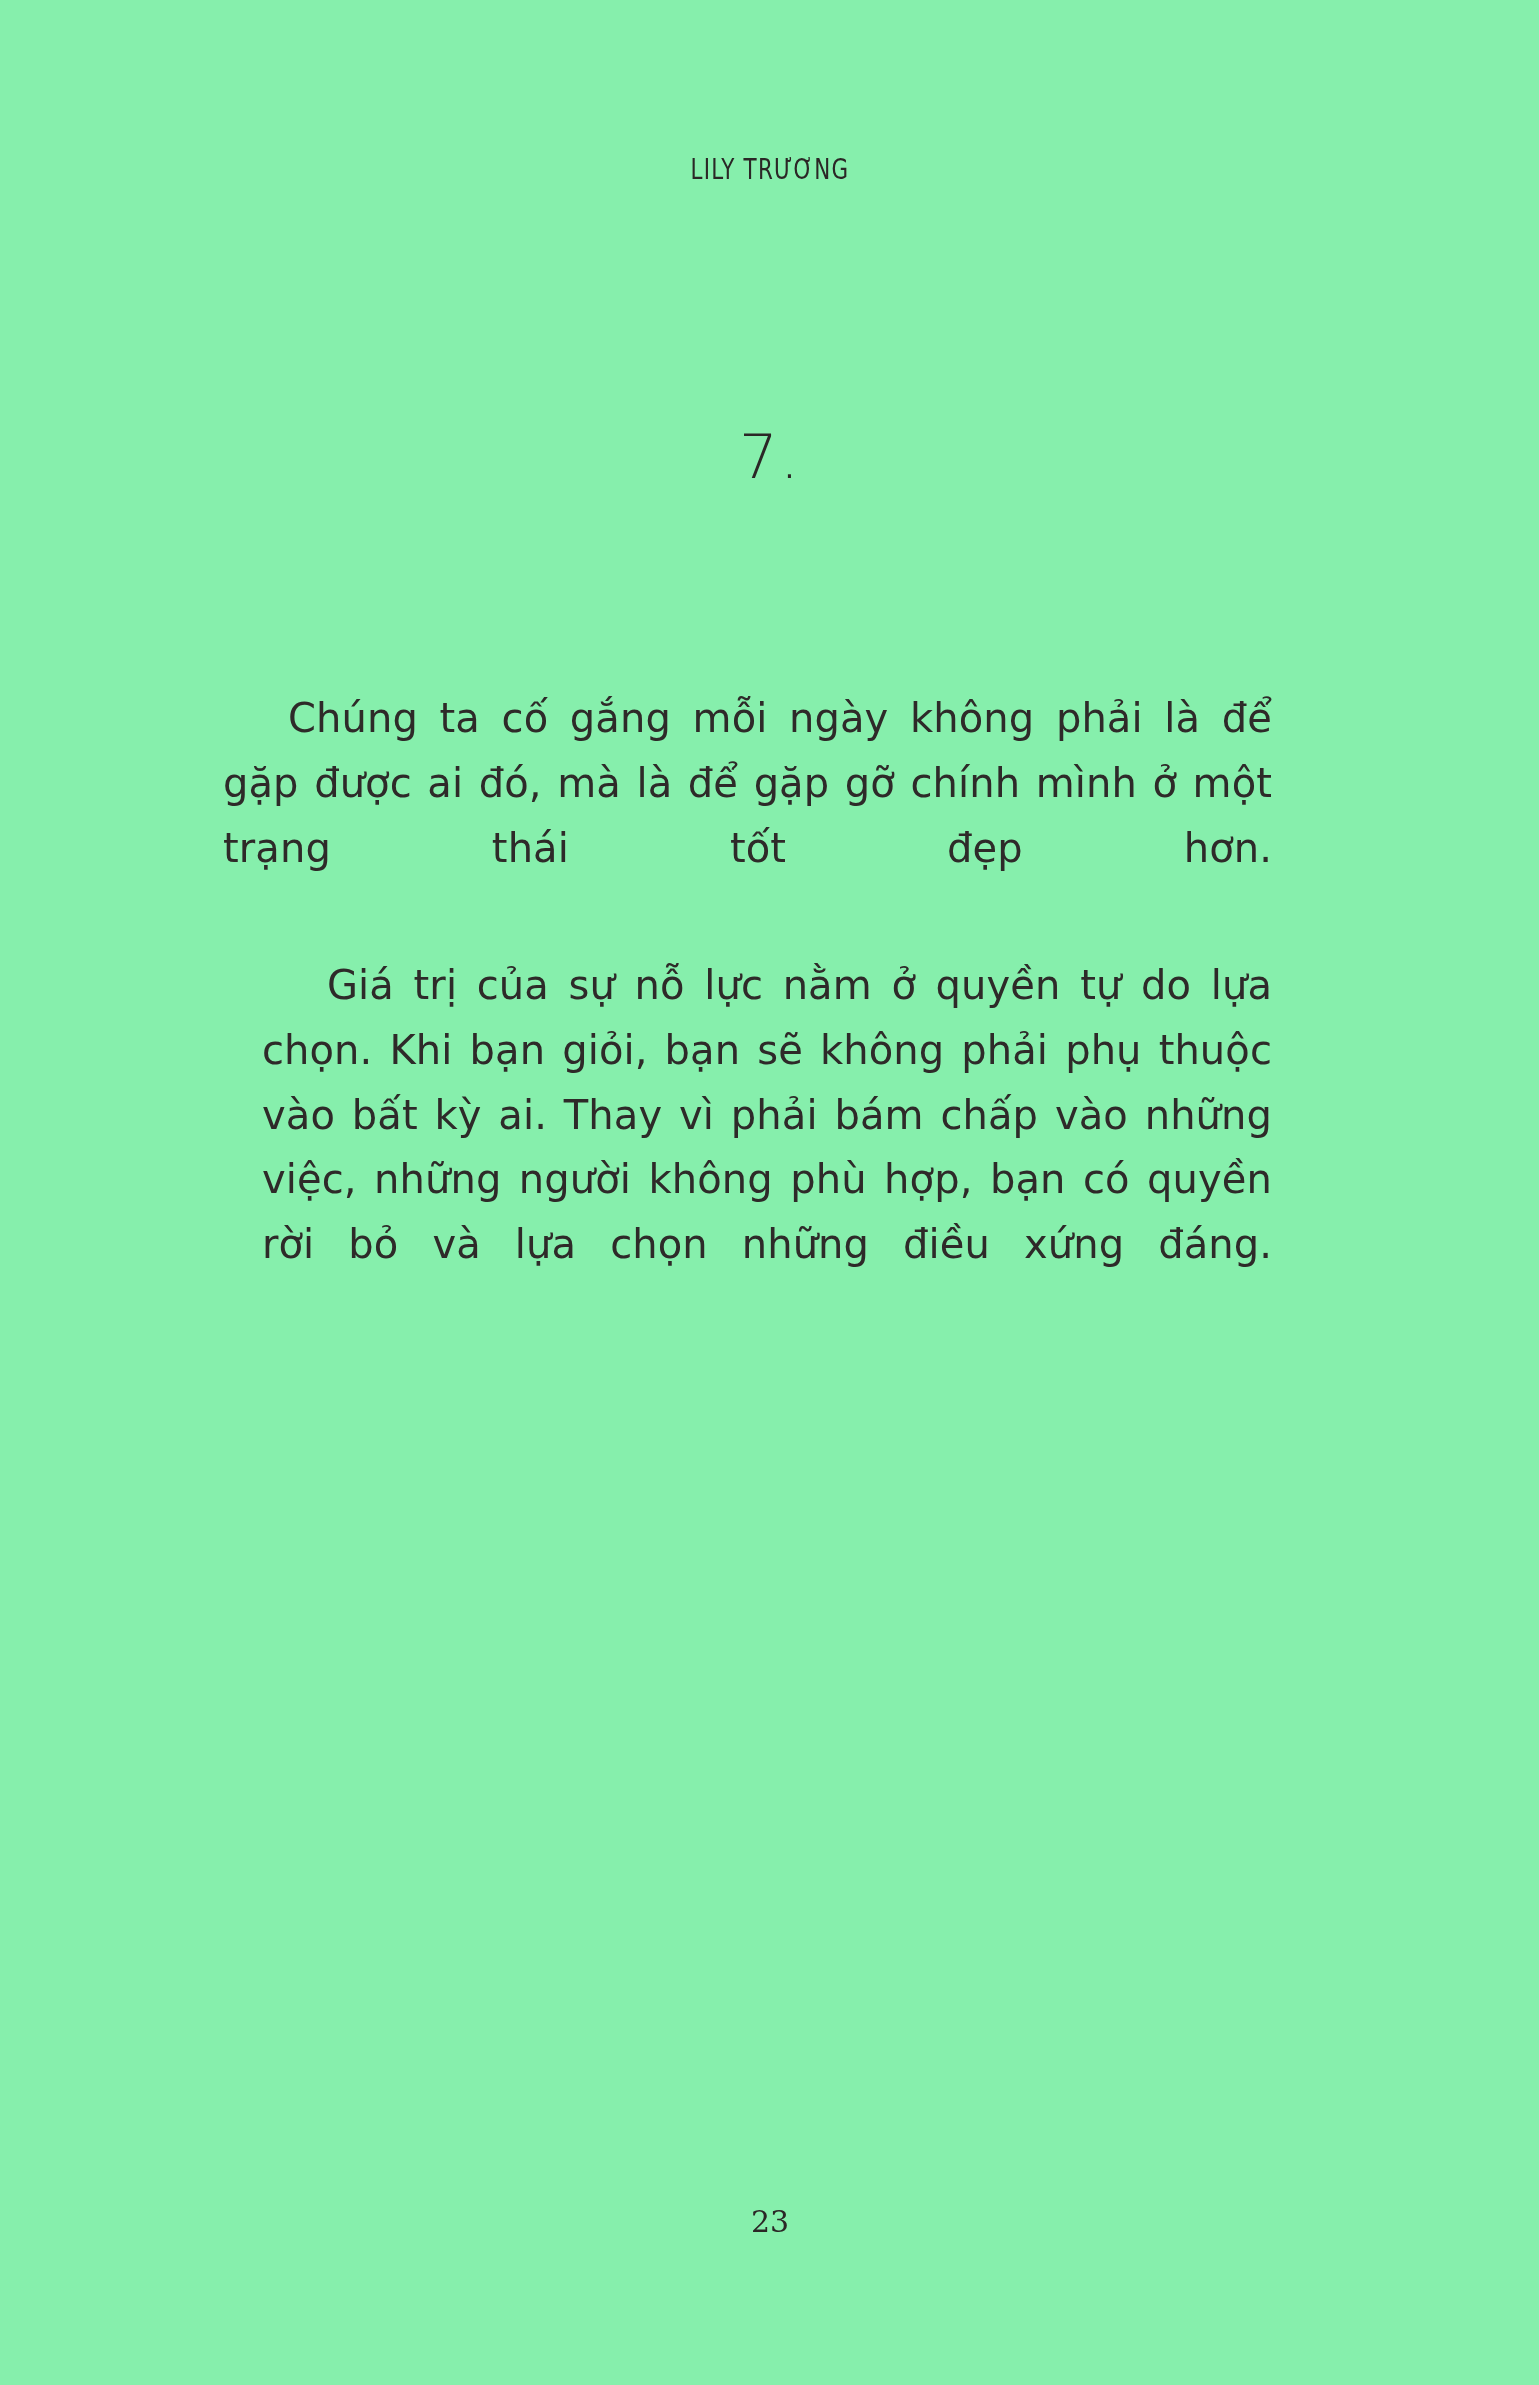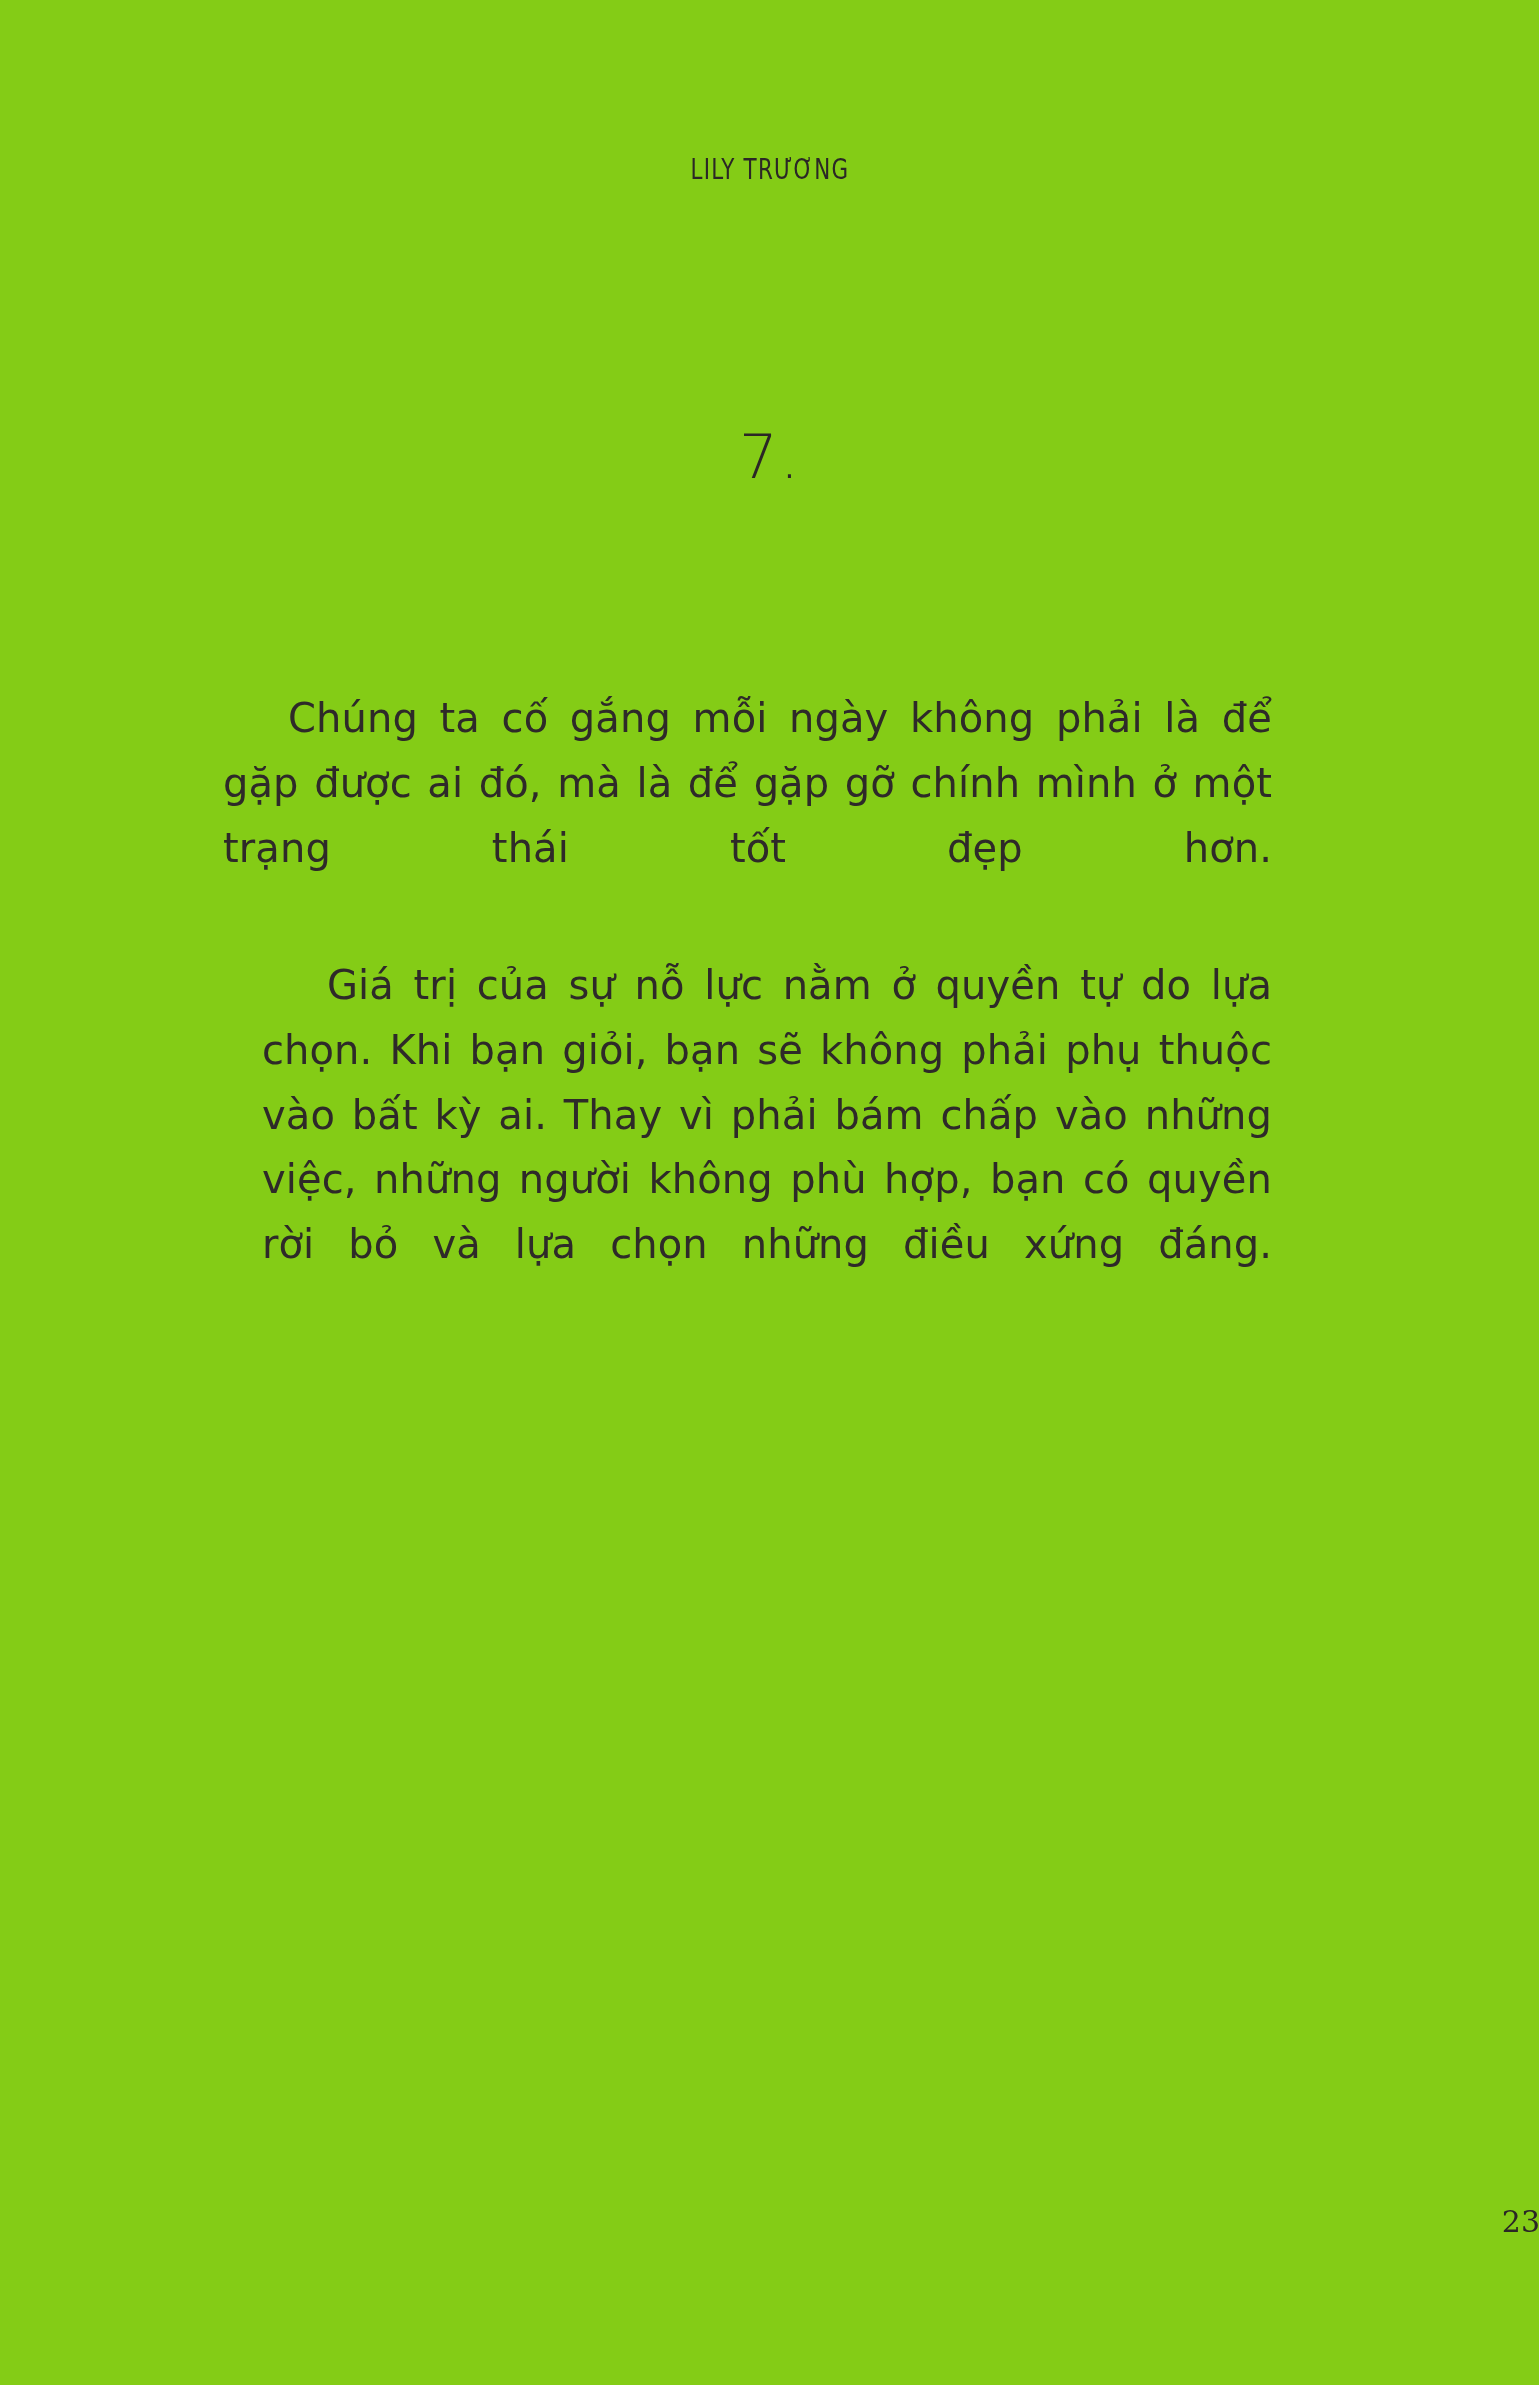--- a/index.html
+++ b/index.html
@@ -12,21 +12,21 @@
     height: 2386px;
     position: relative;
     font-family: "DejaVu Sans", sans-serif;
     color: #231f20;
     overflow: hidden;
   }
 
   .page {
     position: absolute;
     inset: 0;
-    background: #84cc16;
+    background: #86efac;
   }
 
   
   .running-head {
     position: absolute;
     top: 152px;
     left: 0;
     width: 100%;
     text-align: center;
     font-family: "DejaVu Sans Condensed", "Liberation Sans Narrow", "Liberation Sans", sans-serif;
@@ -85,21 +85,21 @@
     display: inline-block;
     width: 100%;
   }
 
   
   .page-number {
     position: absolute;
     bottom: 147px;
     left: 0;
     width: 100%;
-    text-align: right;
+    text-align: center;
     font-family: "DejaVu Serif", serif;
     font-size: 30px;
     color: #2b2726;
   }
 </style>
 </head>
 <body>
 
 <div class="page">
 

